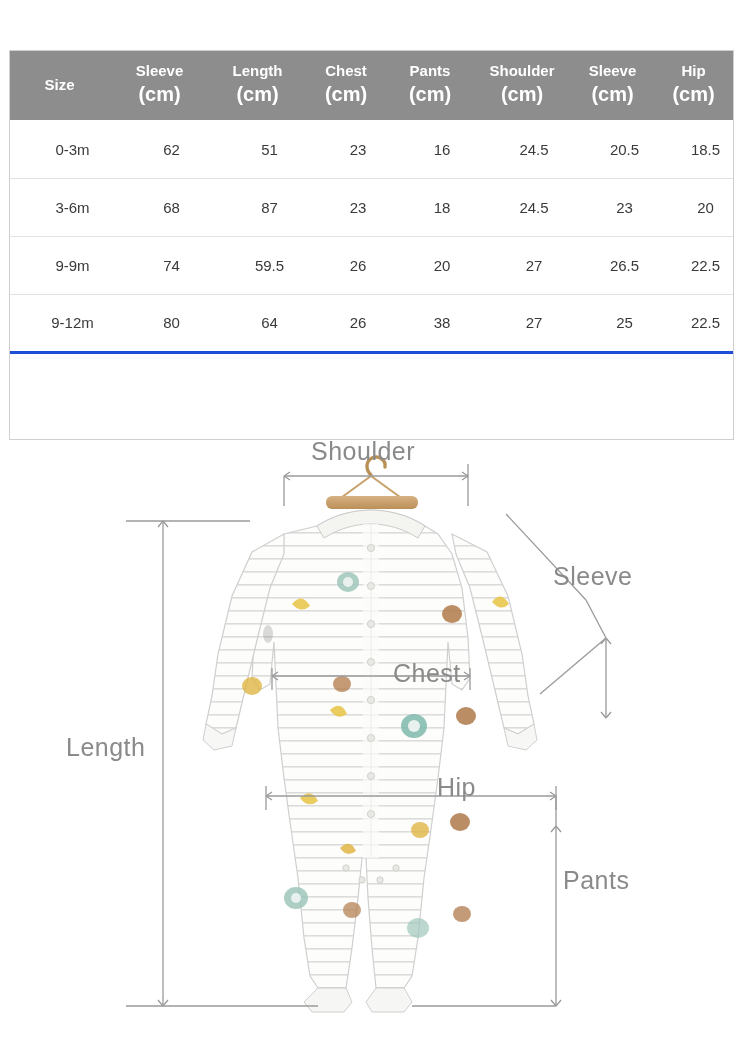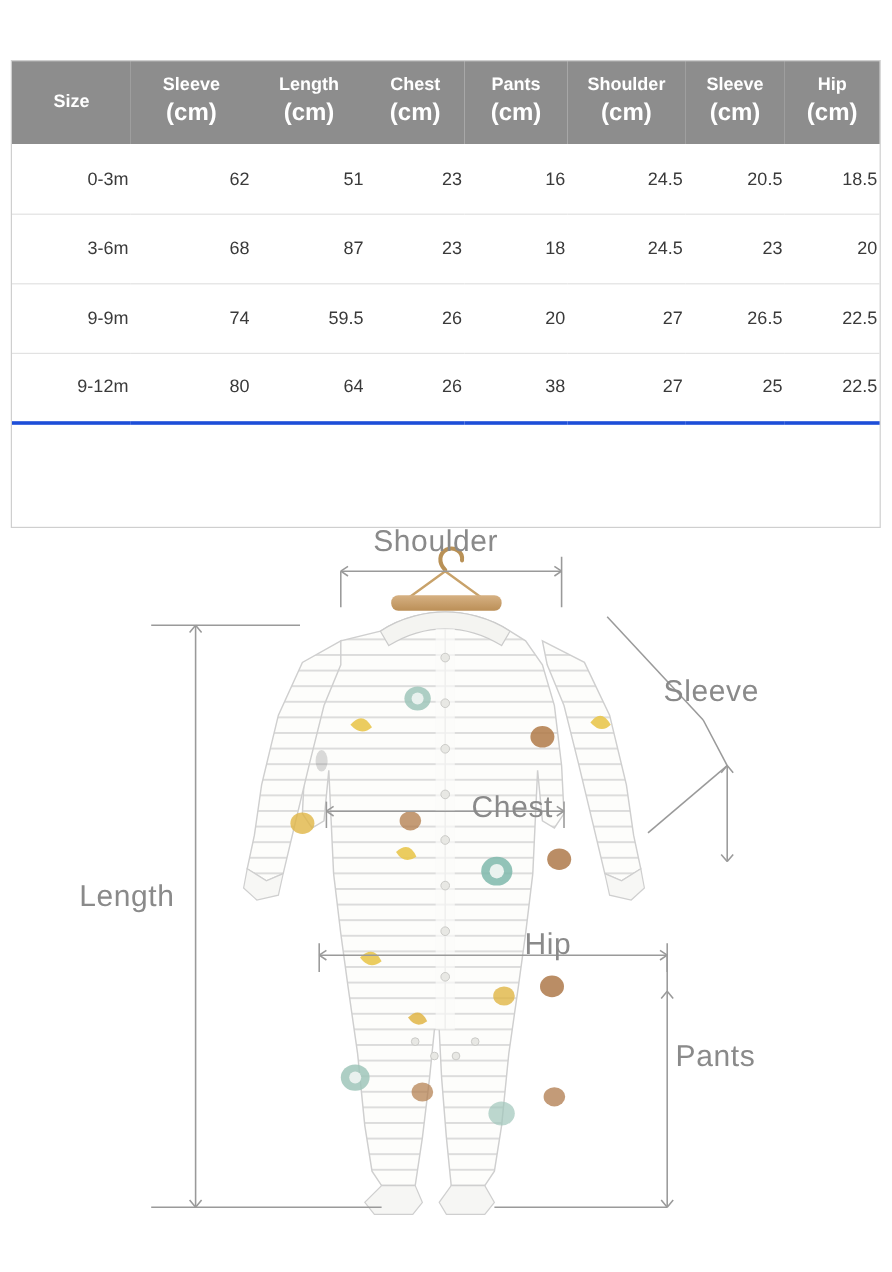--- a/index.html
+++ b/index.html
@@ -56,22 +56,22 @@
     padding: 19px 2px 19px 0;
     border-bottom: 1px solid #e2e2e2;
     text-align: center;
     height: 58px;
     box-sizing: border-box;
   }
   table.size-table tbody tr:last-child td {
     border-bottom: 3px solid #1d4ed8;
   }
   
-  table.size-table tbody td.c0 { text-align: right; padding-left: 28px; }
-  table.size-table tbody td.cv { text-align: right; padding-left: 26px; }
+  table.size-table tbody td.c0 { text-align: center; padding-left: 28px; }
+  table.size-table tbody td.cv { text-align: center; padding-left: 26px; }
   table.size-table thead th.h0 { }
 
   
   col.col-size     { width: 99px; }
   col.col-height   { width: 101px; }
   col.col-length   { width: 95px; }
   col.col-chest    { width: 82px; }
   col.col-pants    { width: 86px; }
   col.col-shoulder { width: 98px; }
   col.col-sleeve   { width: 83px; }

